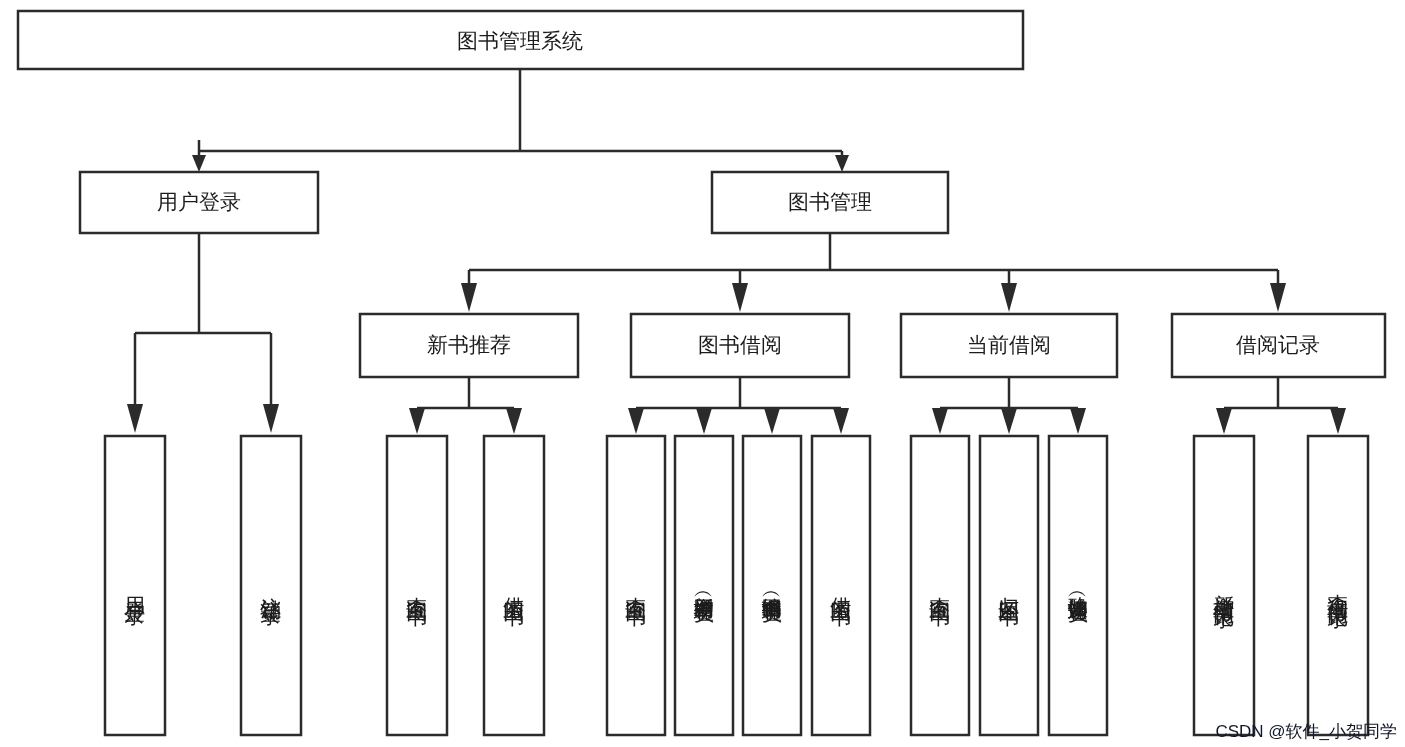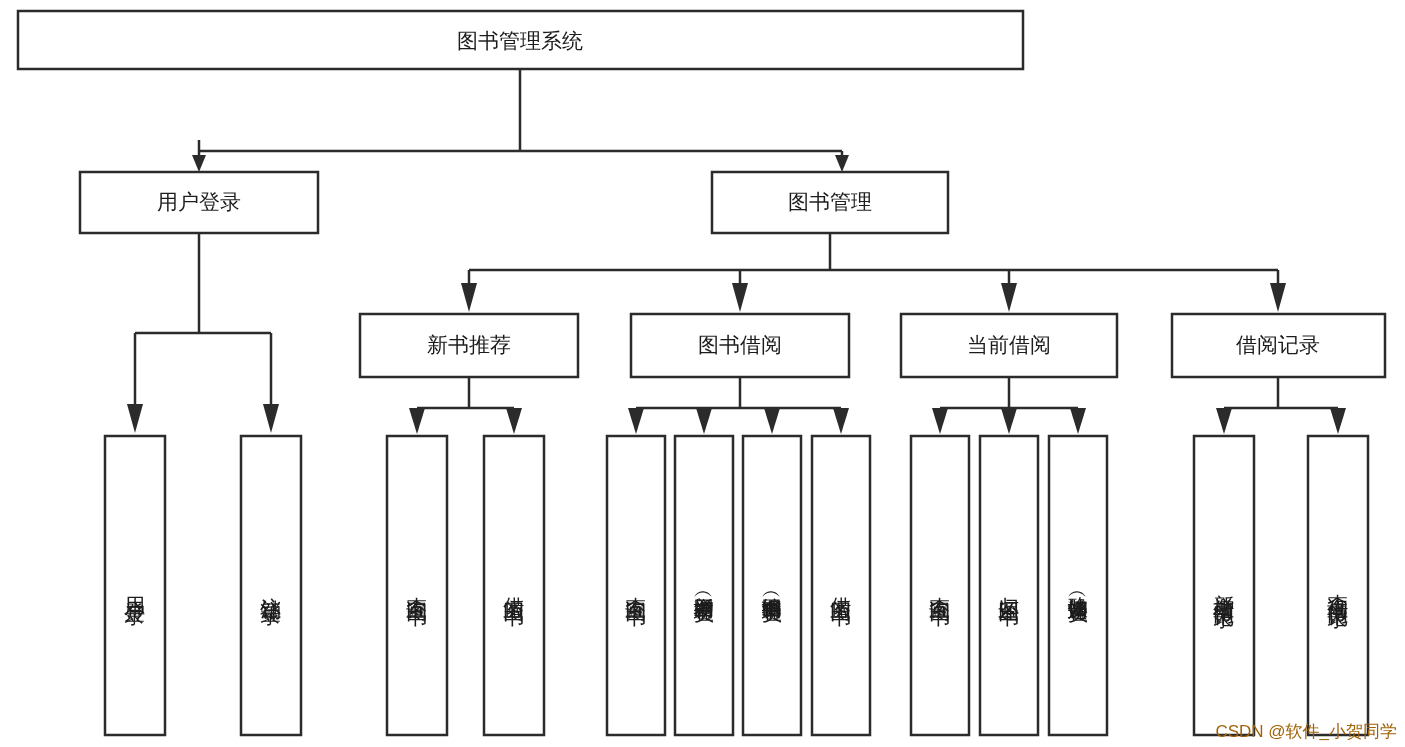--- a/index.html
+++ b/index.html
@@ -69,21 +69,21 @@
   .leaf-label.tight {
     font-size: 20px;
     letter-spacing: 1px;
   }
   .watermark {
     position: absolute;
     right: 8px;
     bottom: 4px;
     font-family: "Liberation Sans", "DejaVu Sans", sans-serif;
     font-size: 17px;
-    color: #a16207;
+    color: #0f172a;
     white-space: nowrap;
   }
 </style>
 </head>
 <body>
 
 <div id="diagram-root">
 
   <svg id="diagram-svg" viewBox="0 0 1405 747">
 

